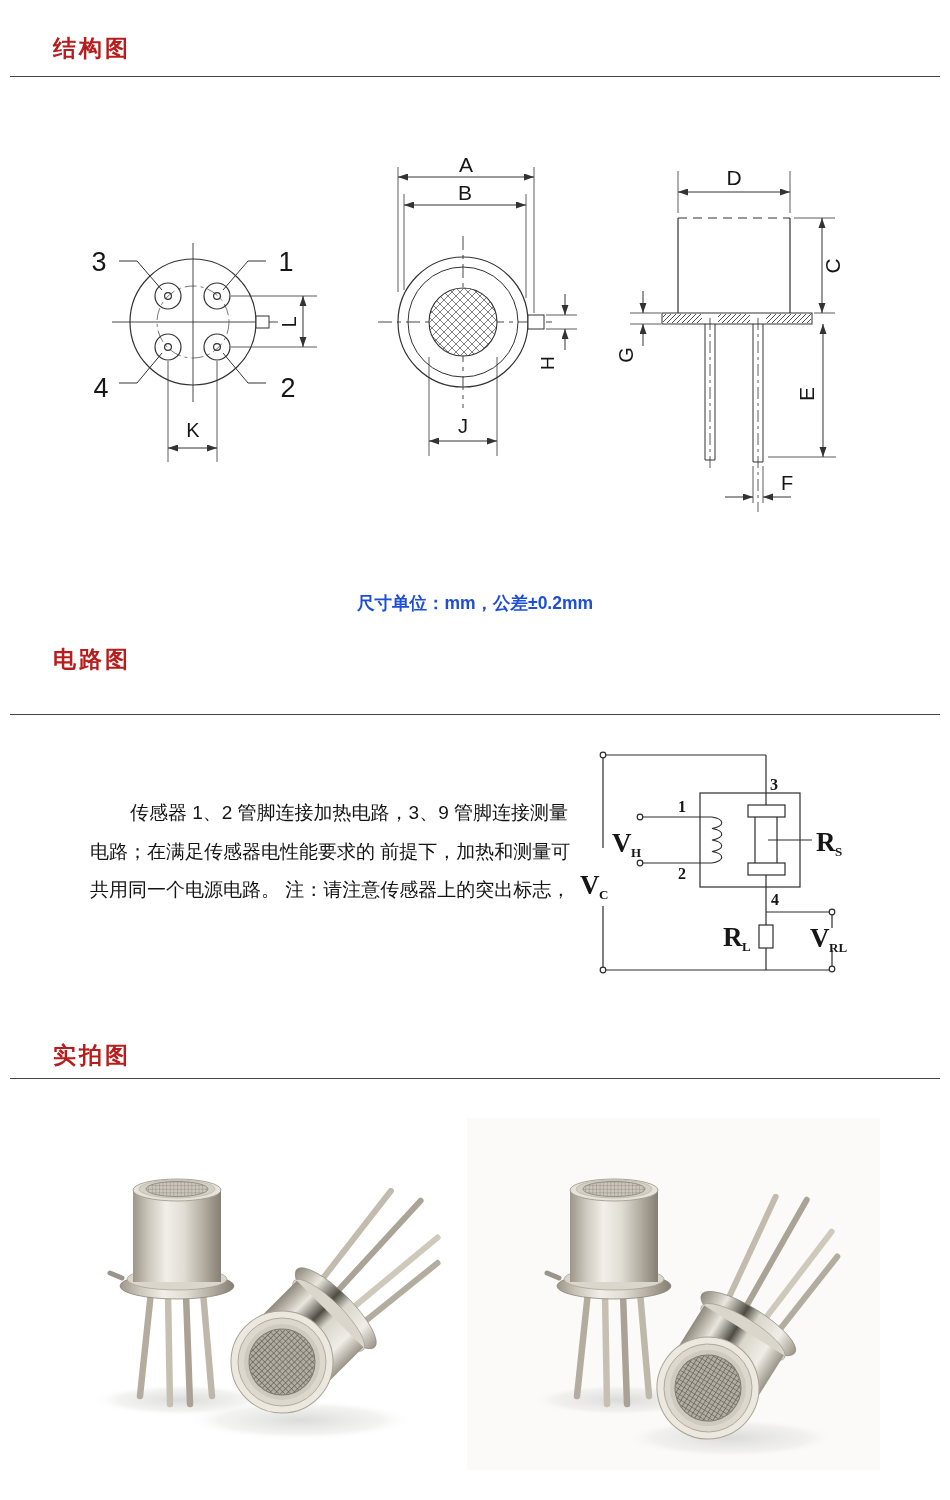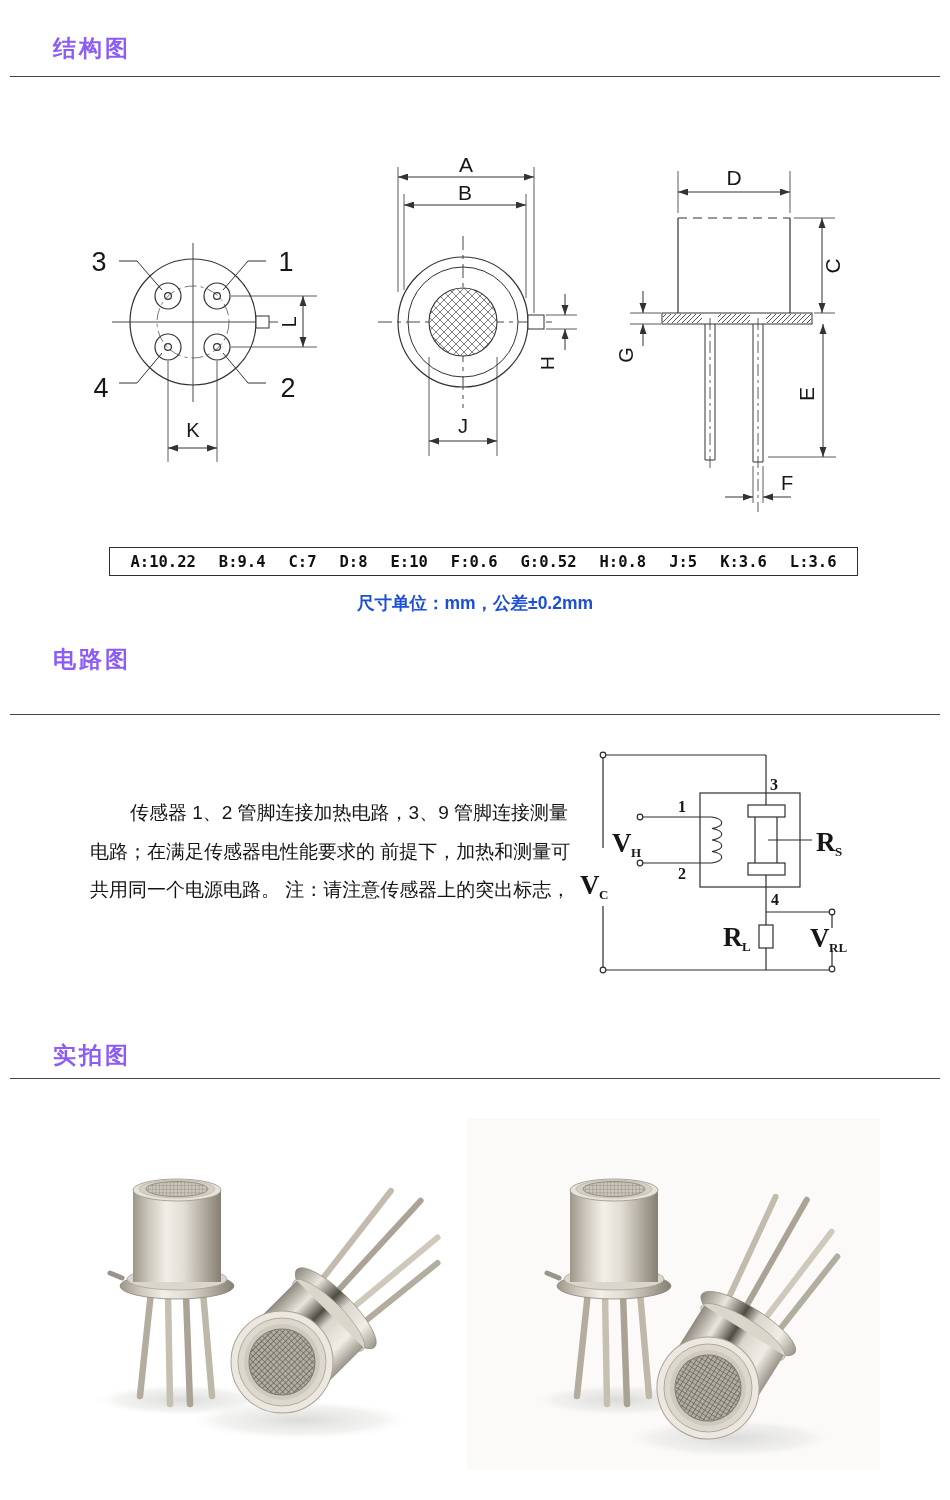--- a/index.html
+++ b/index.html
@@ -1,19 +1,19 @@
 <!DOCTYPE html>
 <html><head>
 <meta charset="utf-8">
 <style>
   html,body{margin:0;padding:0;background:#fff;}
   #page{position:relative;width:950px;height:1500px;background:#ffffff;overflow:hidden;
         font-family:"Liberation Sans",sans-serif;color:#111;}
   .section-title{position:absolute;left:53px;font-size:23px;font-weight:600;
-        letter-spacing:3px;color:#8b5cf6;}
+        letter-spacing:3px;color:#b91c1c;}
   .rule{position:absolute;left:10px;width:930px;border-top:1.5px solid #454545;}
   .dim-table{position:absolute;left:109px;top:547px;width:747px;height:27px;
         border:1.4px solid #2e2e2e;display:flex;align-items:center;justify-content:center;
         gap:23px;font-family:"DejaVu Sans Mono",monospace;font-size:15.5px;font-weight:600;color:#101010;}
   .unit-note{position:absolute;left:0;top:591px;width:950px;text-align:center;
         font-size:17.5px;font-weight:700;color:#1d4ed8;}
   .circuit-paragraph{position:absolute;left:90px;top:794px;width:470px;}
   .para-line{font-size:19px;line-height:38.5px;white-space:nowrap;color:#141414;}
   .para-line:first-child{text-indent:2.1em;}
   svg{position:absolute;}
@@ -113,33 +113,20 @@
       <line x1="725" y1="497" x2="753" y2="497" marker-end="url(#arrE)" stroke-width="1"></line>
       <line x1="791" y1="497" x2="763" y2="497" marker-end="url(#arrE)" stroke-width="1"></line>
     </g>
     <text class="dwg-label" x="734" y="185" font-size="21" text-anchor="middle">D</text>
     <text class="dwg-label" font-size="21" text-anchor="middle" x="834" y="272" transform="rotate(-90 834 266)">C</text>
     <text class="dwg-label" font-size="20" text-anchor="middle" x="627" y="361" transform="rotate(-90 627 355)">G</text>
     <text class="dwg-label" font-size="21" text-anchor="middle" x="808" y="400" transform="rotate(-90 808 394)">E</text>
     <text class="dwg-label" x="787" y="490" font-size="20" text-anchor="middle">F</text>
   </svg>
 
-  <div class="dim-table">
-    <span>A:10.22</span>
-    <span>B:9.4</span>
-    <span>C:7</span>
-    <span>D:8</span>
-    <span>E:10</span>
-    <span>F:0.6</span>
-    <span>G:0.52</span>
-    <span>H:0.8</span>
-    <span>J:5</span>
-    <span>K:3.6</span>
-    <span>L:3.6</span>
-  </div>
   <div class="unit-note">尺寸单位：mm，公差±0.2mm</div>
 
   <div class="section-title" style="top:644px;">电路图</div>
   <div class="rule" style="top:714px;"></div>
 
   <div class="circuit-paragraph">
     <div class="para-line">传感器 1、2 管脚连接加热电路，3、9 管脚连接测量</div>
     <div class="para-line">电路；在满足传感器电性能要求的 前提下，加热和测量可</div>
     <div class="para-line">共用同一个电源电路。 注：请注意传感器上的突出标志，</div>
   </div>

